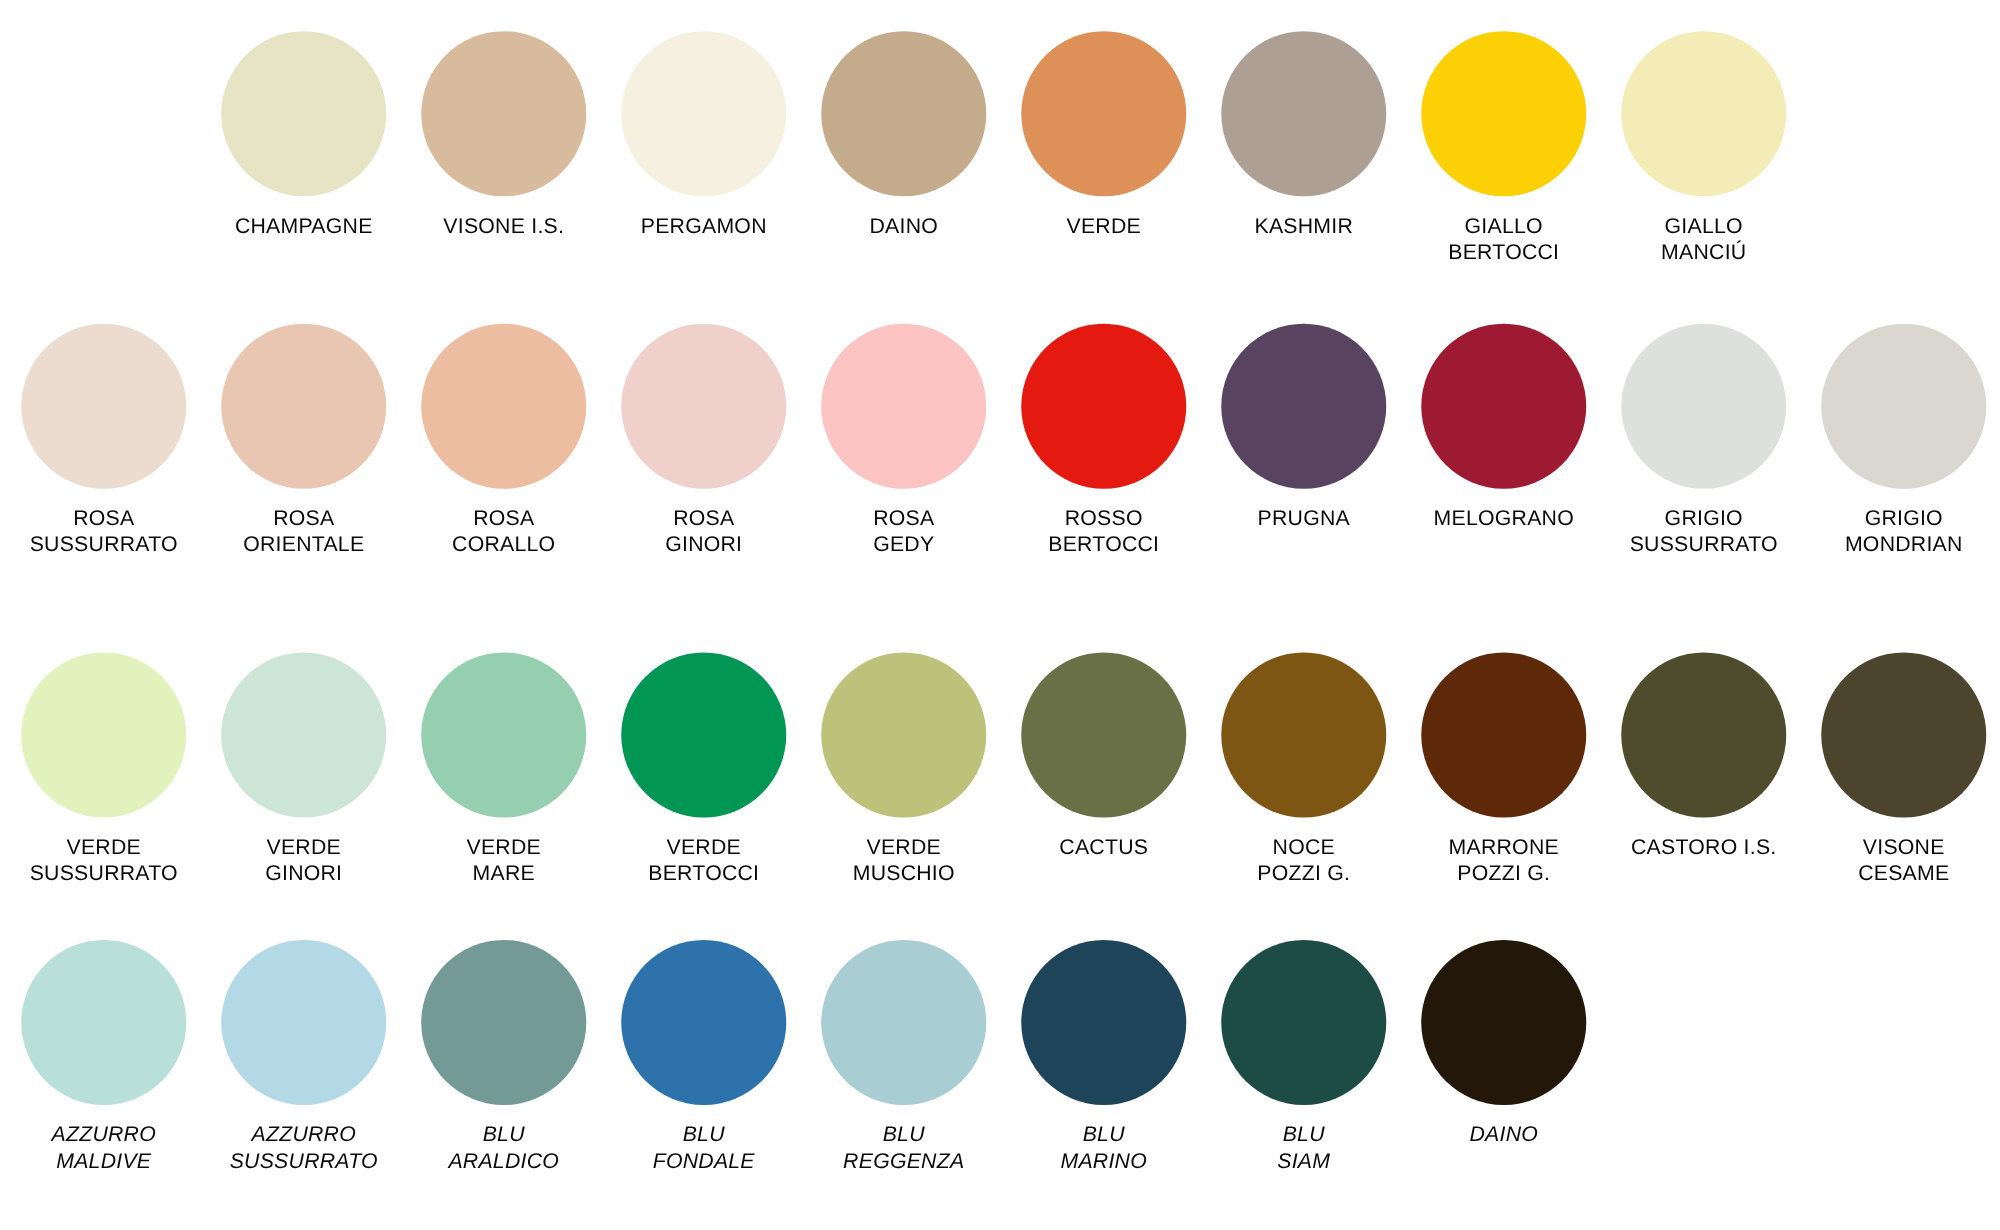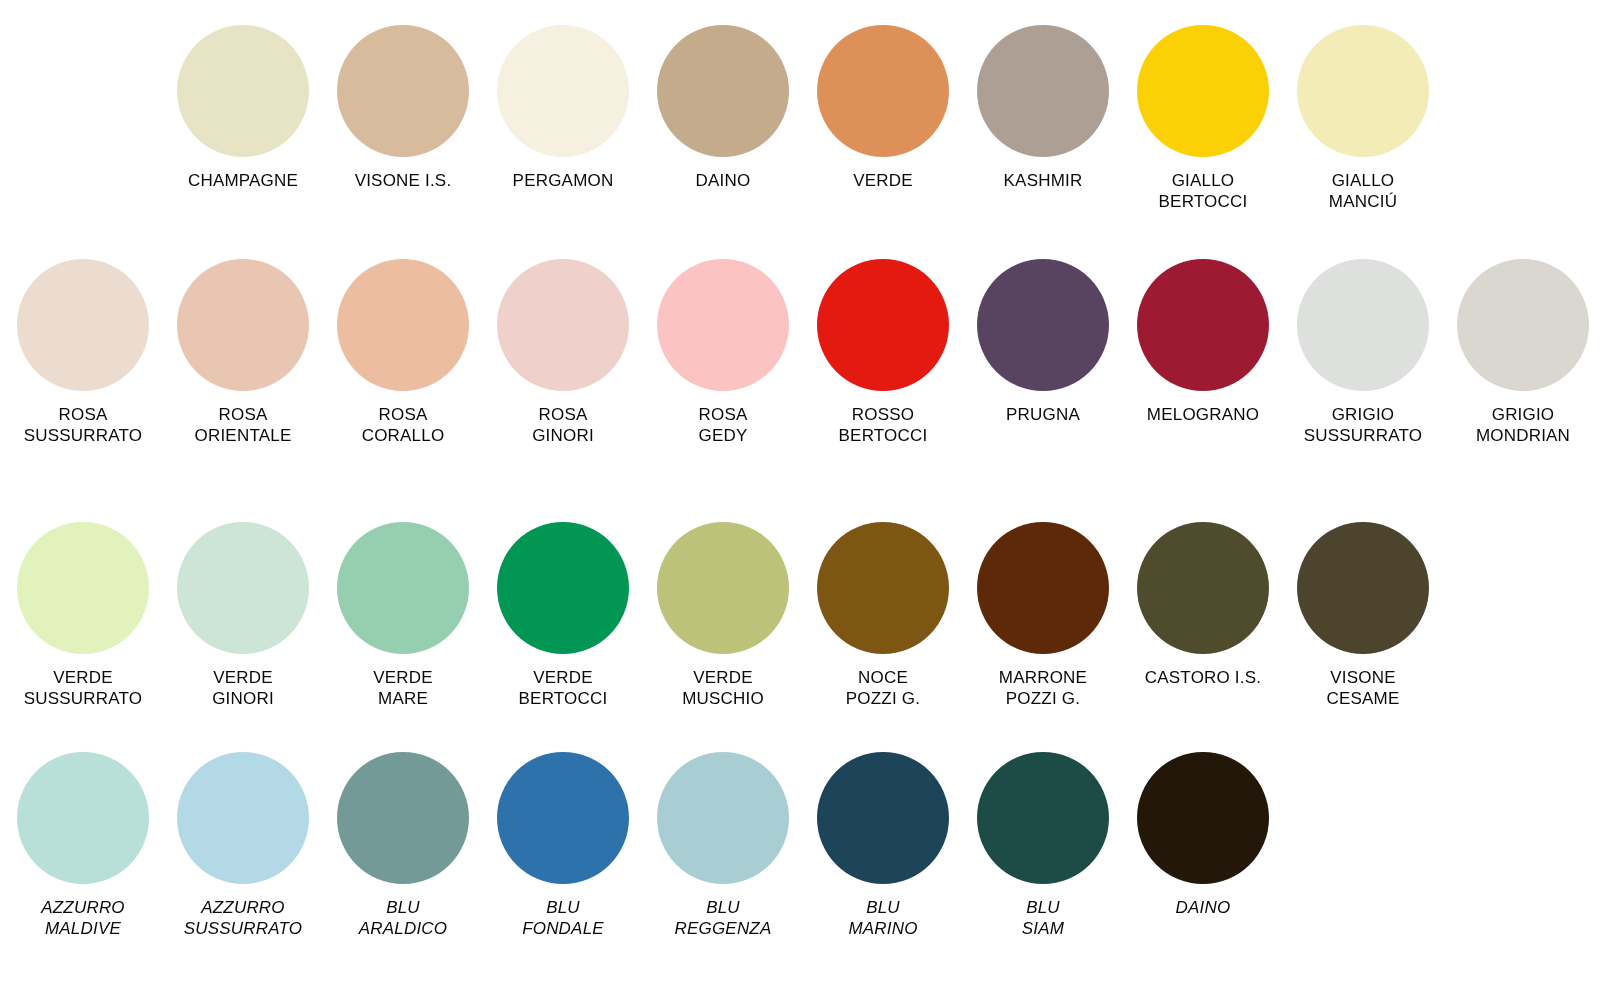--- a/index.html
+++ b/index.html
@@ -168,20 +168,24 @@
         <span class="swatch-disc" style="background-color: rgb(1, 150, 84);"></span>
         <span class="swatch-label">VERDE
 BERTOCCI</span>
       </div>
       <div class="swatch-cell">
         <span class="swatch-disc" style="background-color: rgb(188, 194, 121);"></span>
         <span class="swatch-label">VERDE
 MUSCHIO</span>
       </div>
       <div class="swatch-cell">
+        <span class="swatch-disc" style="background-color: rgb(106, 112, 69);"></span>
+        <span class="swatch-label">CACTUS</span>
+      </div>
+      <div class="swatch-cell">
         <span class="swatch-disc" style="background-color: rgb(126, 86, 20);"></span>
         <span class="swatch-label">NOCE
 POZZI G.</span>
       </div>
       <div class="swatch-cell">
         <span class="swatch-disc" style="background-color: rgb(94, 41, 8);"></span>
         <span class="swatch-label">MARRONE
 POZZI G.</span>
       </div>
       <div class="swatch-cell">

